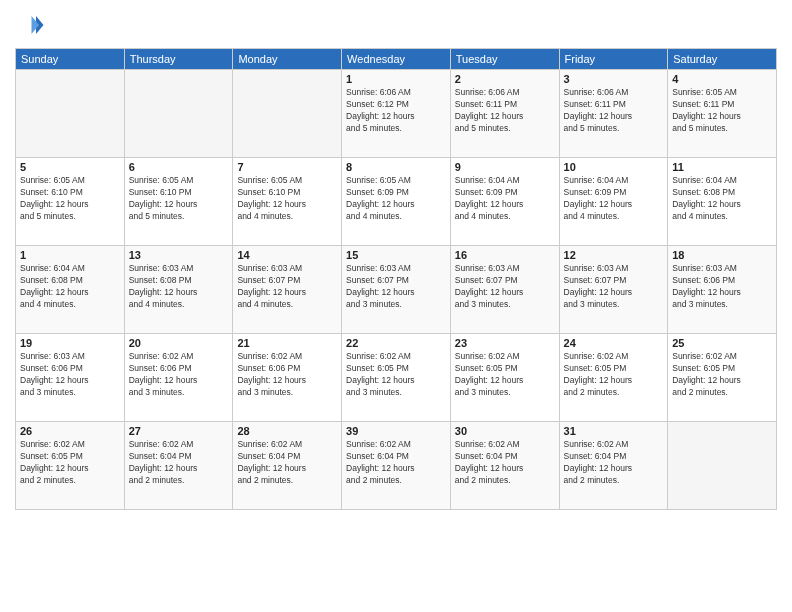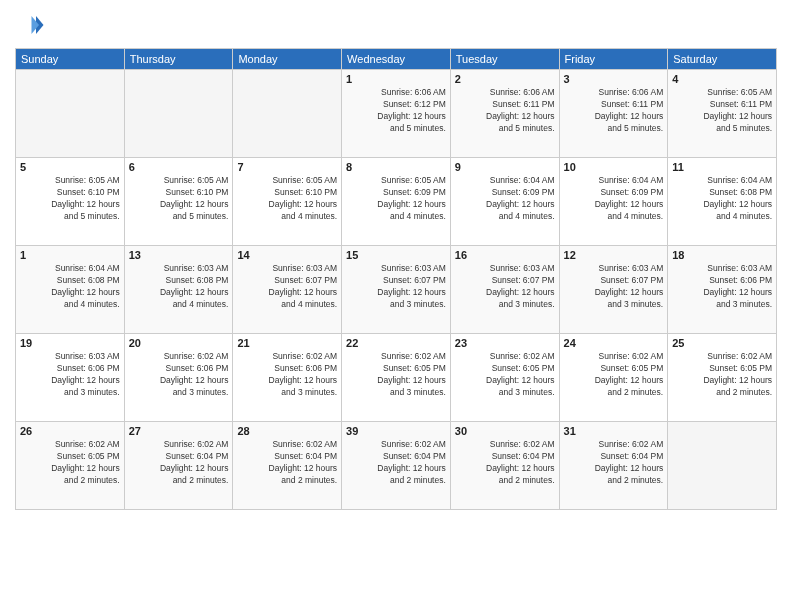--- a/index.html
+++ b/index.html
@@ -84,21 +84,20 @@
       font-size: 11px;
       font-weight: bold;
       color: #222;
       display: block;
       margin-bottom: 2px;
     }
     .day-info {
       font-size: 8.5px;
       color: #333;
       line-height: 1.4;
-      text-align: right;
     }
     .empty-cell {
       background: #f5f5f5 !important;
     }
   </style>
 </head>
 <body>
 
 <div class="page">
   <div class="header">

